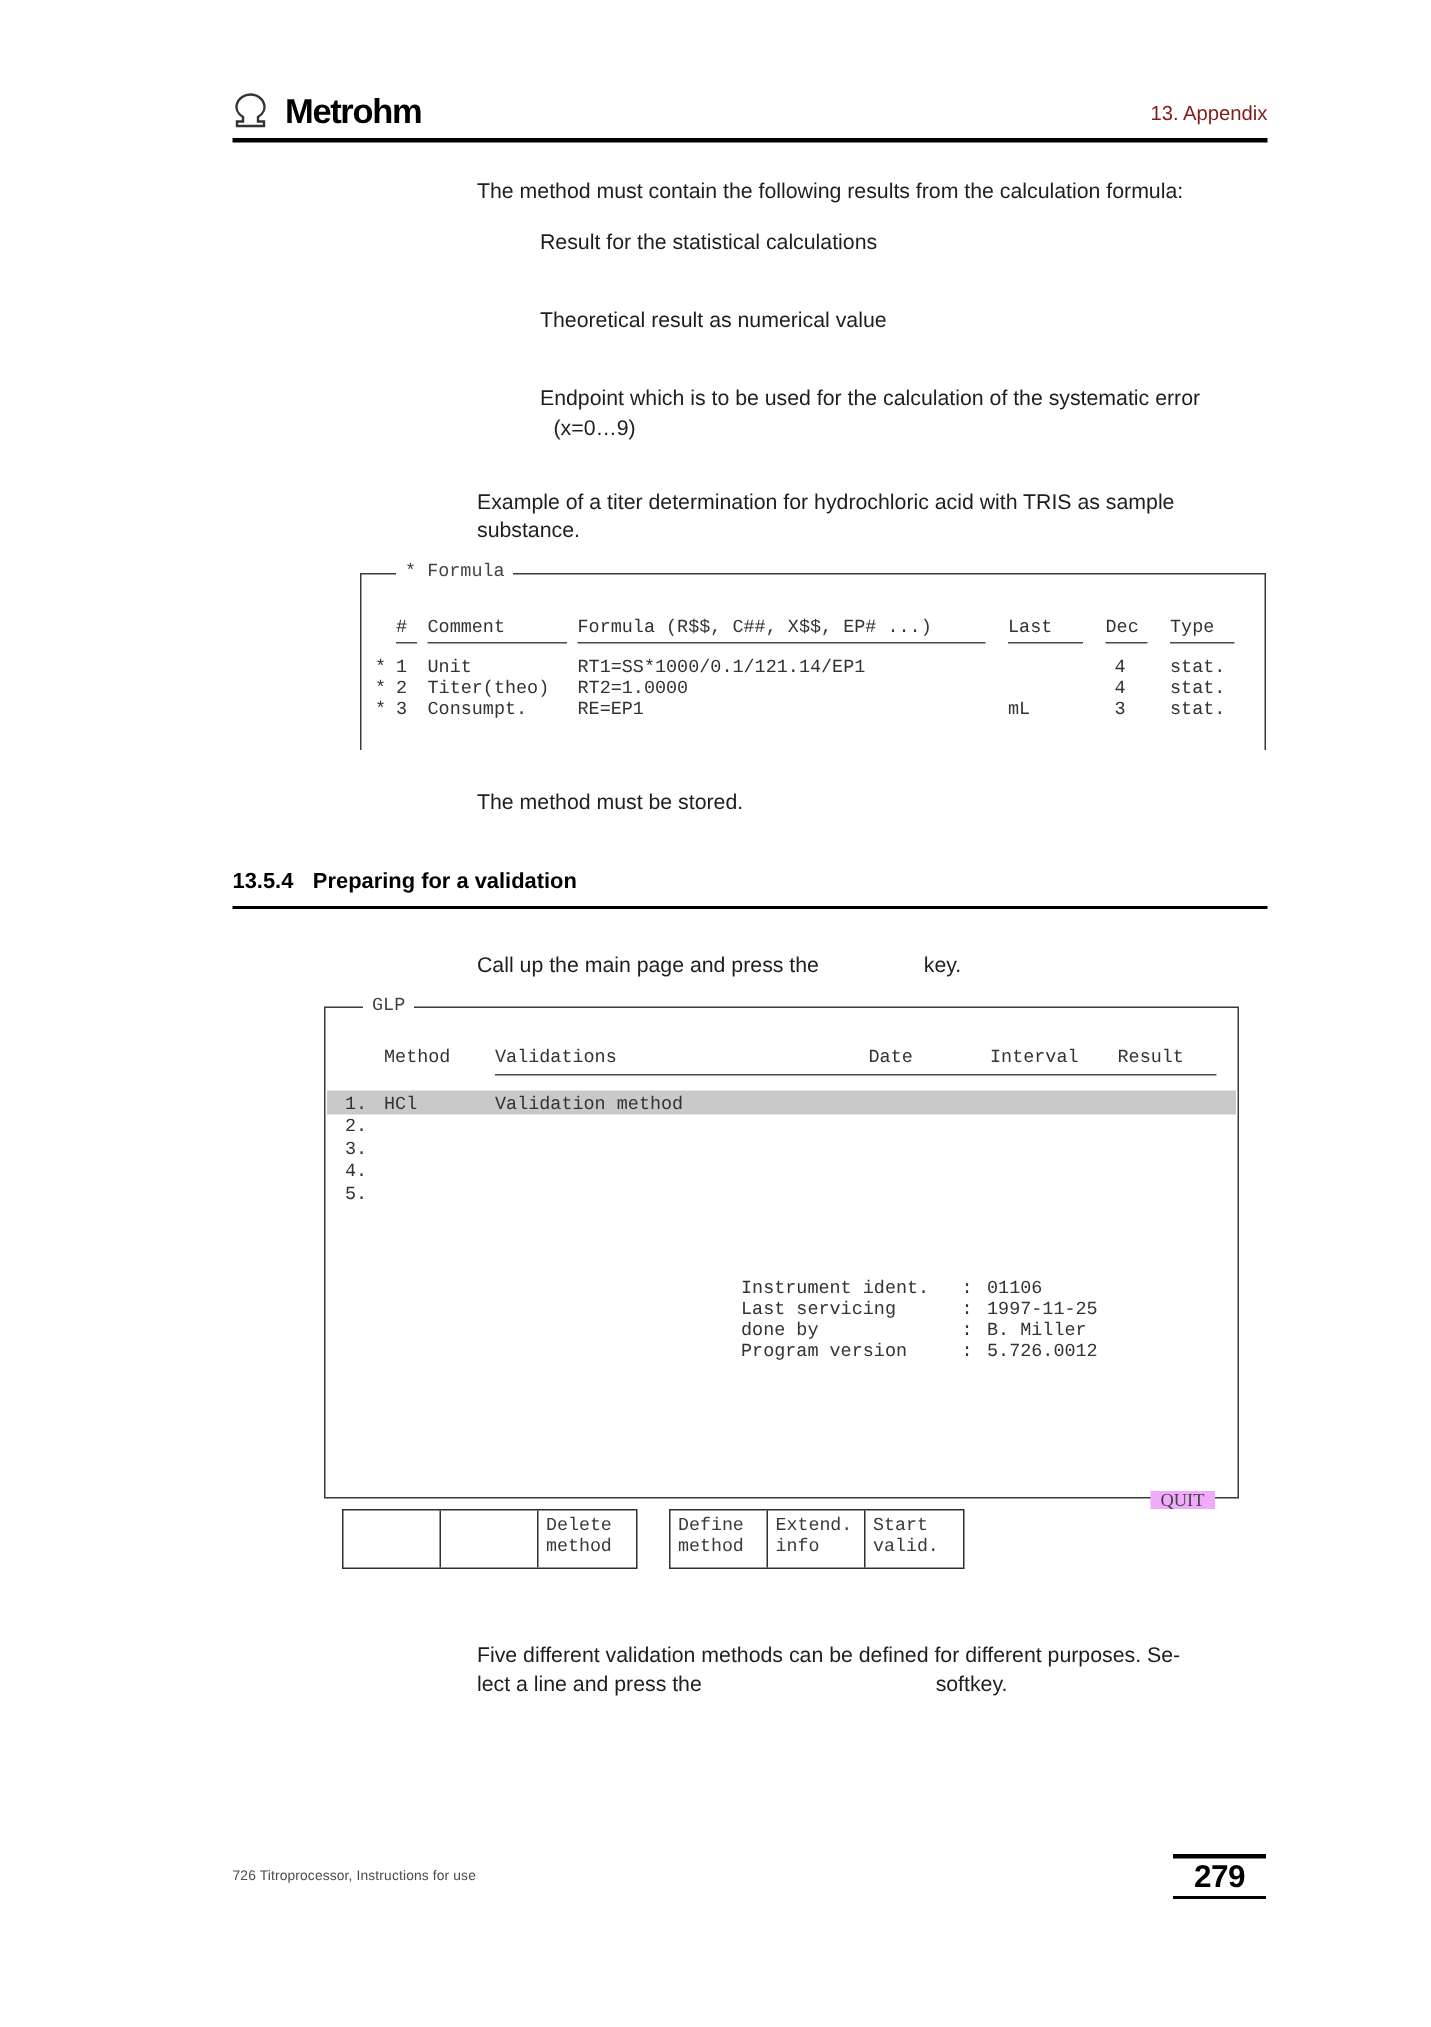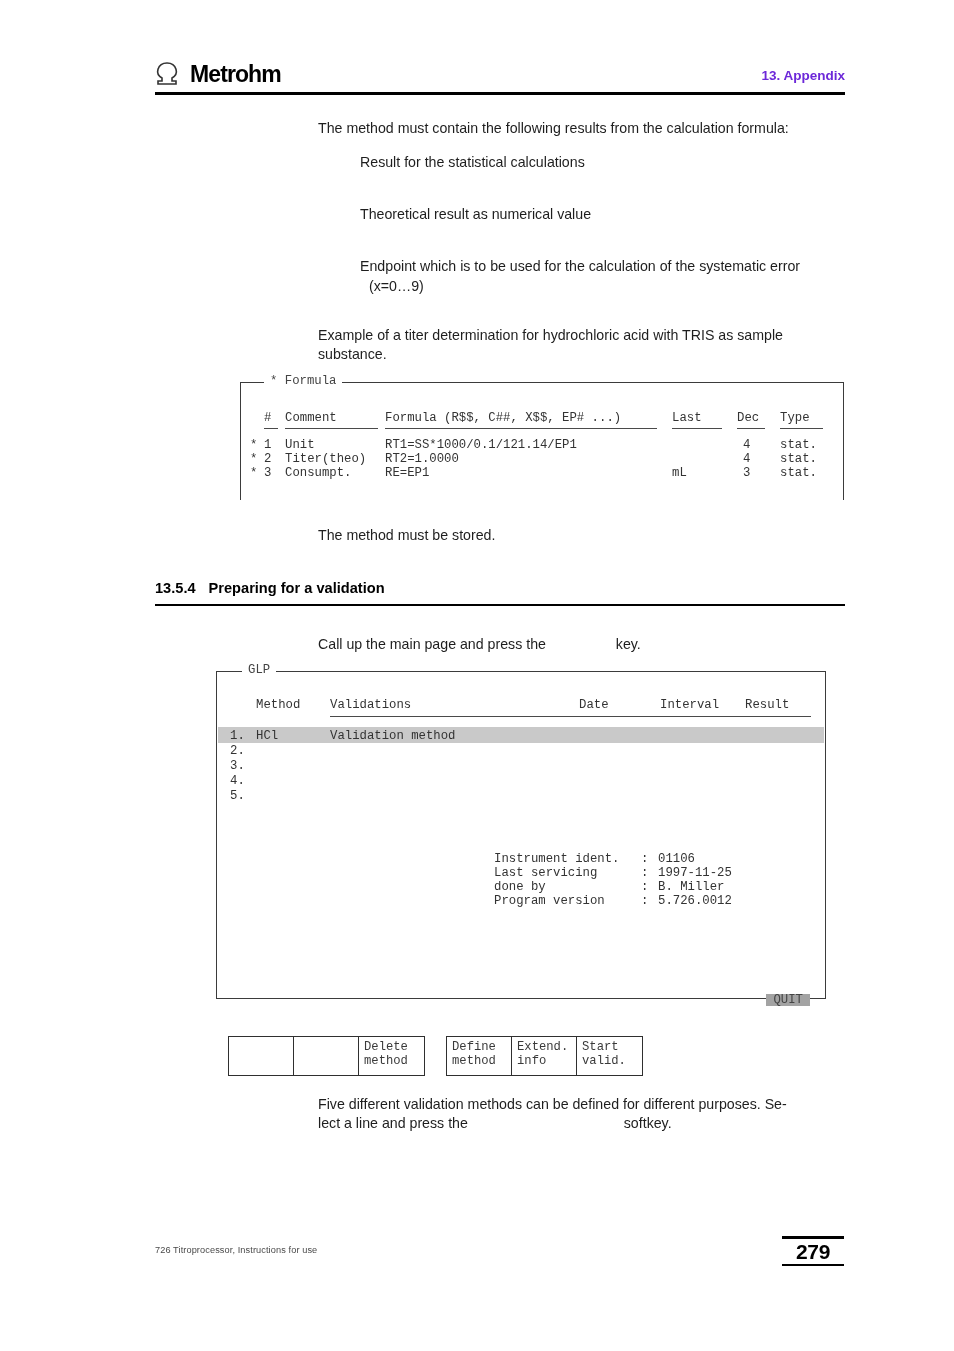--- a/index.html
+++ b/index.html
@@ -43,23 +43,23 @@
     font-weight: bold;
     font-size: 23px;
     letter-spacing: -0.9px;
     line-height: 23px;
     color: #000;
   }
   #header-chapter {
     position: absolute;
     right: 0;
     top: 10px;
-    font-weight: bold;
+    font-weight: normal;
     font-size: 13.5px;
-    color: #6d28d9;
+    color: #7f1d1d;
     letter-spacing: 0px;
   }
   #header-rule {
     position: absolute;
     left: 155px;
     top: 92px;
     width: 690px;
     height: 3px;
     background: #000;
   }
@@ -135,41 +135,41 @@
   }
   #glp-border {
     left: 0; top: 0;
     width: 610px; height: 328px;
   }
   #glp-legend { left: 26px; top: -7px; }
   #quit-legend {
     position: absolute;
     right: 16px;
     bottom: -7px;
-    background: #a3a3a3;
+    background: #f0abfc;
     padding: 0 7px;
-    font-family: Liberation Mono, monospace;
+    font-family: Liberation Serif, serif;
     font-size: 12.3px;
     color: #444;
     line-height: 12px;
   }
   #glp-highlight {
     position: absolute;
     left: 2px;
     top: 56px;
     width: 606px;
     height: 16px;
     background: #c9c9c9;
   }
 
   
   #softkeys {
     position: absolute;
     left: 228px;
-    top: 1036px;
+    top: 1006px;
     display: flex;
     gap: 21px;
     justify-content: flex-end;
   }
   .sk-group {
     display: flex;
     border: 1.3px solid #2f2f2f;
     box-sizing: border-box;
   }
   .sk-cell {

